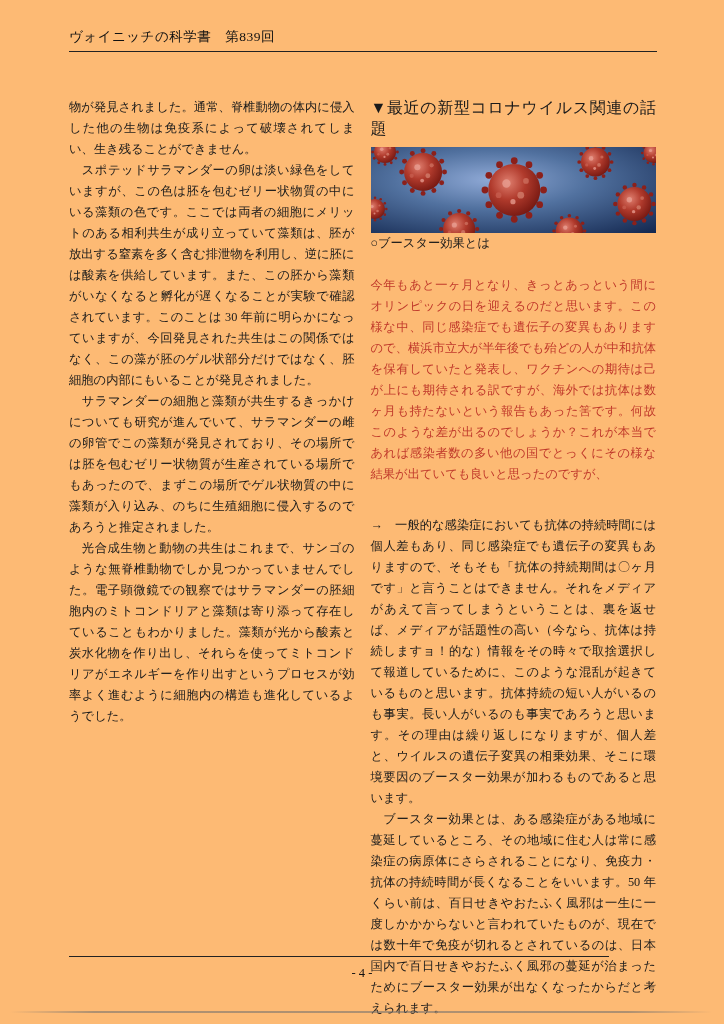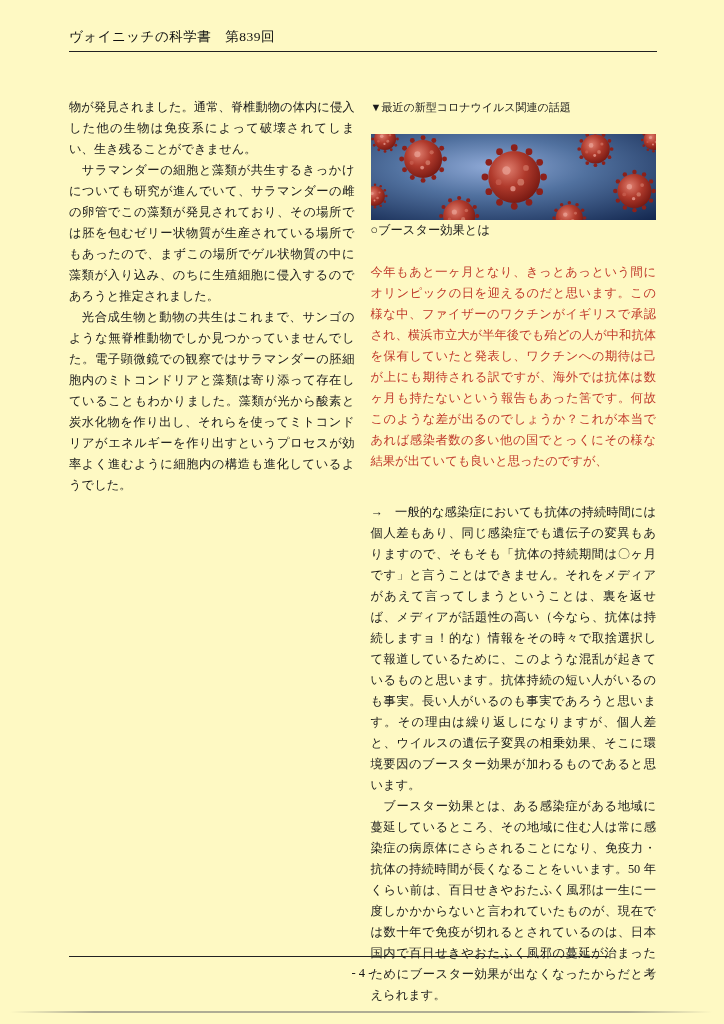--- a/index.html
+++ b/index.html
@@ -1,38 +1,38 @@
 <!DOCTYPE html>
 <html lang="ja"><head>
 <meta charset="utf-8">
 <style>
   * { margin: 0; padding: 0; box-sizing: border-box; }
   html, body { width: 724px; height: 1024px; background: #fff; overflow: hidden; }
   .page {
-    position: relative; width: 724px; height: 1024px; background: #fef9c3;
+    position: relative; width: 724px; height: 1024px; background: #fdba74;
     font-family: "Liberation Serif", "DejaVu Serif", serif; color: #1a1a1a;
   }
   .doc-title {
     position: absolute; left: 69px; top: 28px; font-size: 13.5px;
     letter-spacing: 0.5px; color: #111; white-space: nowrap;
   }
   .header-rule {
     position: absolute; left: 69px; top: 51px; width: 588px; height: 0;
     border-top: 1.3px solid #222;
   }
   .columns {
     position: absolute; left: 69px; top: 97px; width: 588px;
     display: flex; gap: 16px; align-items: flex-start;
   }
   .col {
     width: 285.5px; font-size: 12.3px; line-height: 21px;
     text-align: justify; color: #1a1a1a; word-break: break-all;
   }
   .col p { margin: 0; }
-  .section-heading { font-size: 11px; font-weight: normal; line-height: 21px; margin-bottom: 16px; }
+  .section-heading { font-size: 16px; font-weight: normal; line-height: 21px; margin-bottom: 8px; }
   .virus-figure { width: 100%; height: 86px; margin: 0; overflow: hidden; }
   .virus-figure svg { display: block; width: 100%; height: 100%; }
   .q-label { margin-top: 22px; }
   .question-block { margin-top: 21px; }
   .answer-block { margin-top: 30px; }
   .footer-rule {
     position: absolute; left: 69px; top: 956px; width: 540px; height: 0;
     border-top: 1.2px solid #222;
   }
   .page-number {
@@ -49,20 +49,21 @@
 
 <div class="page">
 
   <div class="doc-title">ヴォイニッチの科学書　第839回</div>
   <div class="header-rule"></div>
 
   <div class="columns">
 
     <section class="col">
       <p>物が発見されました。通常、脊椎動物の体内に侵入した他の生物は免疫系によって破壊されてしまい、生き残ることができません。</p>
+      <p>　スポテッドサラマンダーの卵は淡い緑色をしていますが、この色は胚を包むゼリー状物質の中にいる藻類の色です。ここでは両者の細胞にメリットのある相利共生が成り立っていて藻類は、胚が放出する窒素を多く含む排泄物を利用し、逆に胚には酸素を供給しています。また、この胚から藻類がいなくなると孵化が遅くなることが実験で確認されています。このことは 30 年前に明らかになっていますが、今回発見された共生はこの関係ではなく、この藻が胚のゲル状部分だけではなく、胚細胞の内部にもいることが発見されました。</p>
       <p>　サラマンダーの細胞と藻類が共生するきっかけについても研究が進んでいて、サラマンダーの雌の卵管でこの藻類が発見されており、その場所では胚を包むゼリー状物質が生産されている場所でもあったので、まずこの場所でゲル状物質の中に藻類が入り込み、のちに生殖細胞に侵入するのであろうと推定されました。</p>
       <p>　光合成生物と動物の共生はこれまで、サンゴのような無脊椎動物でしか見つかっていませんでした。電子顕微鏡での観察ではサラマンダーの胚細胞内のミトコンドリアと藻類は寄り添って存在していることもわかりました。藻類が光から酸素と炭水化物を作り出し、それらを使ってミトコンドリアがエネルギーを作り出すというプロセスが効率よく進むように細胞内の構造も進化しているようでした。</p>
     </section>
 
     <section class="col">
       <h2 class="section-heading">▼最近の新型コロナウイルス関連の話題</h2>
 
       <figure class="virus-figure">
         <svg viewBox="0 0 285 86" preserveAspectRatio="none" role="img">
           <defs>
@@ -110,21 +111,21 @@
           <use href="#virion" transform="translate(14,5) scale(0.55)"></use>
           <use href="#virion" transform="translate(198,84) scale(0.68)"></use>
           <use href="#virion" transform="translate(282,6) scale(0.5)"></use>
           <use href="#virion" transform="translate(4,62) scale(0.5)"></use>
         </svg>
       </figure>
 
       <p class="q-label">○ブースター効果とは</p>
 
       <div class="question-block" style="color: rgb(192, 57, 43);">
-        <p>今年もあと一ヶ月となり、きっとあっという間にオリンピックの日を迎えるのだと思います。この様な中、ファイザーのワクチンがイギリスで承認され、横浜市立大が半年後でも殆どの人が中和抗体を保有していたと発表し、ワクチンへの期待は己が上にも期待される訳ですが、海外では抗体は数ヶ月も持たないという報告もあった筈です。何故このような差が出るのでしょうか？これが本当であれば感染者数の多い他の国でとっくにその様な結果が出ていても良いと思ったのですが、</p>
+        <p>今年もあと一ヶ月となり、きっとあっという間にオリンピックの日を迎えるのだと思います。この様な中、同じ感染症でも遺伝子の変異もありますので、横浜市立大が半年後でも殆どの人が中和抗体を保有していたと発表し、ワクチンへの期待は己が上にも期待される訳ですが、海外では抗体は数ヶ月も持たないという報告もあった筈です。何故このような差が出るのでしょうか？これが本当であれば感染者数の多い他の国でとっくにその様な結果が出ていても良いと思ったのですが、</p>
       </div>
 
       <div class="answer-block">
         <p>→　一般的な感染症においても抗体の持続時間には個人差もあり、同じ感染症でも遺伝子の変異もありますので、そもそも「抗体の持続期間は〇ヶ月です」と言うことはできません。それをメディアがあえて言ってしまうということは、裏を返せば、メディアが話題性の高い（今なら、抗体は持続しますョ！的な）情報をその時々で取捨選択して報道しているために、このような混乱が起きているものと思います。抗体持続の短い人がいるのも事実。長い人がいるのも事実であろうと思います。その理由は繰り返しになりますが、個人差と、ウイルスの遺伝子変異の相乗効果、そこに環境要因のブースター効果が加わるものであると思います。</p>
         <p>　ブースター効果とは、ある感染症がある地域に蔓延しているところ、その地域に住む人は常に感染症の病原体にさらされることになり、免疫力・抗体の持続時間が長くなることをいいます。50 年くらい前は、百日せきやおたふく風邪は一生に一度しかかからないと言われていたものが、現在では数十年で免疫が切れるとされているのは、日本国内で百日せきやおたふく風邪の蔓延が治まったためにブースター効果が出なくなったからだと考えられます。</p>
       </div>
     </section>
 
   </div>
 

